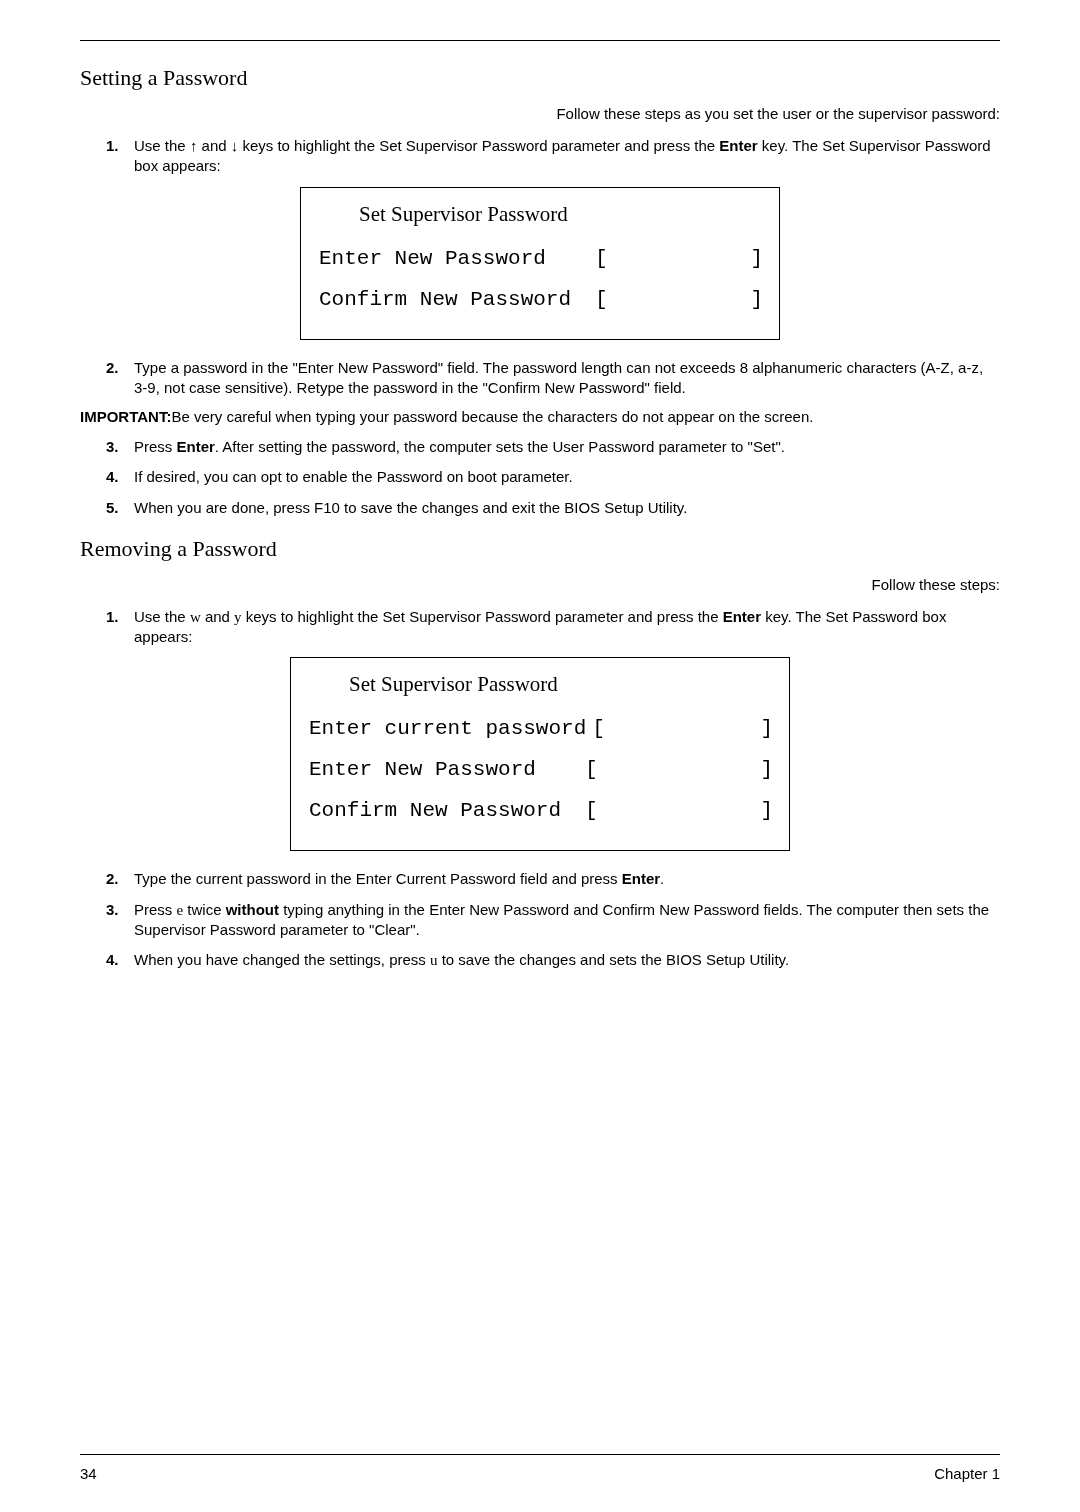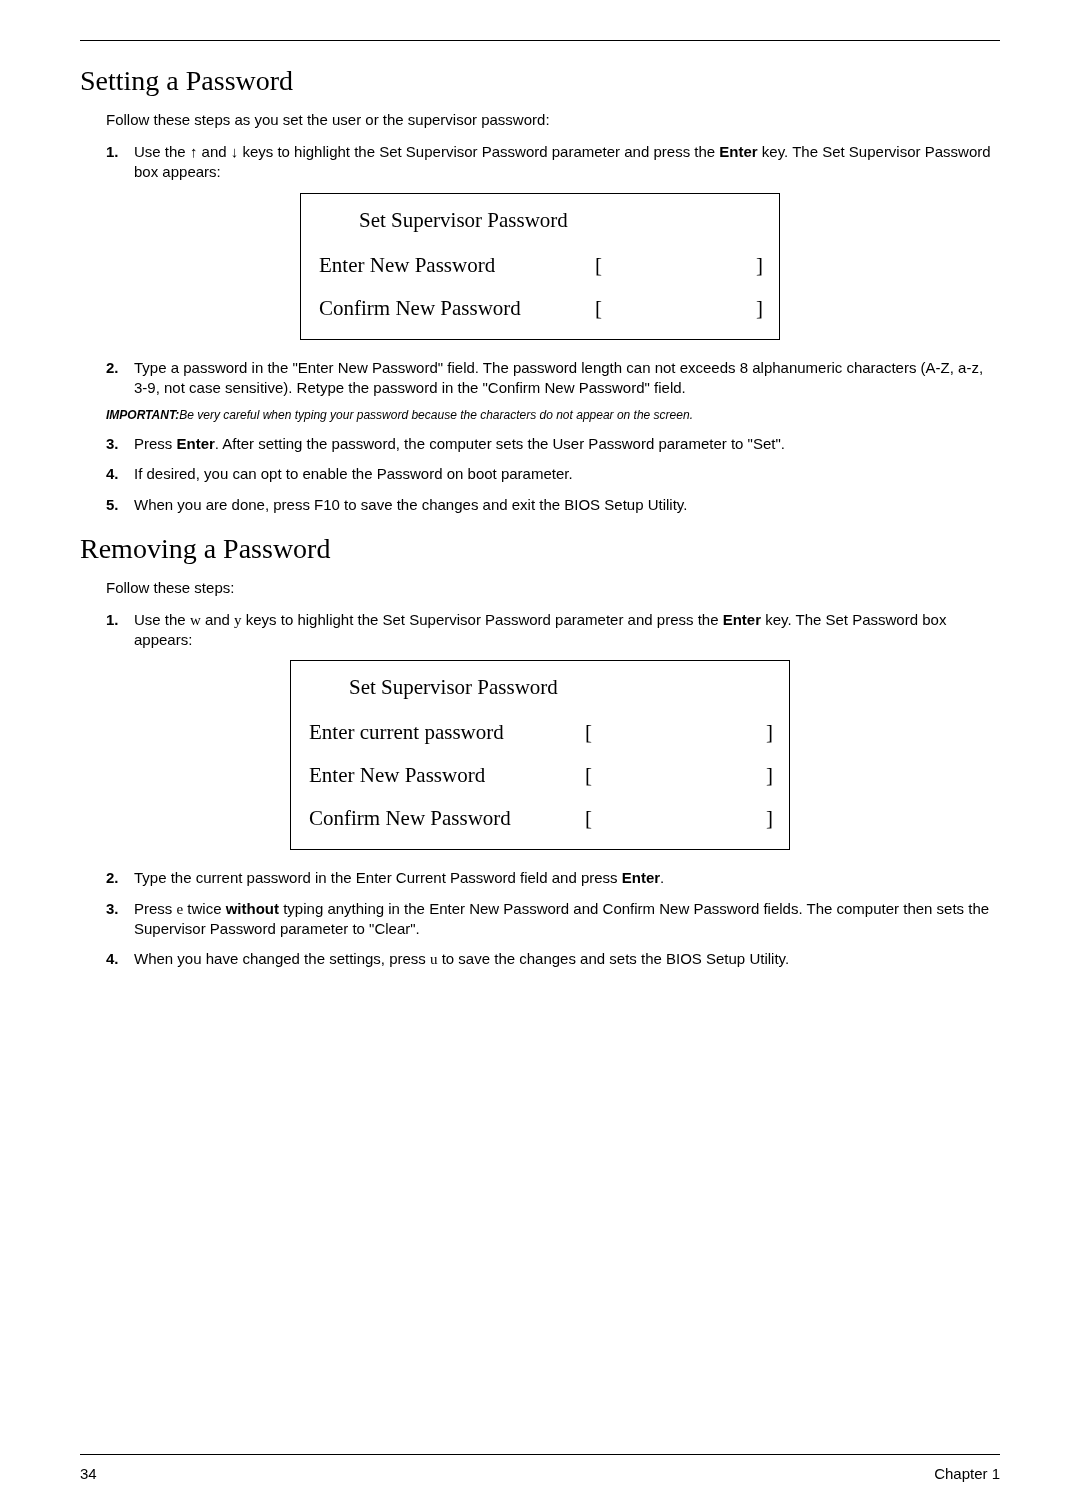--- a/index.html
+++ b/index.html
@@ -15,29 +15,30 @@
       padding: 40px 80px 30px 80px;
       position: relative;
       color: #000;
     }
     .top-rule {
       border-top: 1px solid #000;
       margin-bottom: 24px;
     }
     .section-heading {
       font-family: "Times New Roman", Times, serif;
-      font-size: 28px;
+      font-size: 22px;
       font-weight: normal;
       margin-bottom: 14px;
       margin-top: 18px;
     }
     .intro-text {
       font-size: 15px;
       margin-left: 26px;
       margin-bottom: 14px;
+      text-align: right;
     }
     ol.steps {
       list-style: none;
       margin-left: 26px;
     }
     ol.steps li {
       display: flex;
       font-size: 15px;
       line-height: 1.35;
       margin-bottom: 10px;
@@ -56,51 +57,50 @@
       font-family: "Times New Roman", serif;
     }
     .serif-char {
       font-family: "Times New Roman", serif;
     }
     .dialog-box {
       border: 1.5px solid #000;
       margin: 8px auto 18px auto;
       font-family: "Times New Roman", Times, serif;
       font-size: 21px;
-      padding: 14px 10px 14px 18px;
+      padding: 14px 10px 24px 18px;
     }
     .dialog-box .title-line {
       margin-left: 40px;
       margin-bottom: 20px;
     }
     .dialog-box .field-line {
       display: flex;
       margin-bottom: 18px;
+      font-family: Liberation Mono, monospace;
     }
     .dialog-box .field-line:last-child {
       margin-bottom: 4px;
     }
     .dialog-box .field-label {
       min-width: 270px;
     }
     .dialog-box .bracket-left {
       margin-left: 6px;
     }
     .dialog-box .bracket-right {
       margin-left: auto;
       margin-right: 6px;
     }
     .dialog1 { width: 480px; }
     .dialog2 { width: 500px; }
     .important-line {
-      font-size: 12px;
-      margin-left: 26px;
+      font-size: 15px;
       margin-bottom: 12px;
       margin-top: 2px;
-      font-style: italic;
     }
     .footer {
       position: absolute;
       bottom: 30px;
       left: 80px;
       right: 80px;
     }
     .footer-rule {
       border-top: 1px solid #000;
       margin-bottom: 10px;

